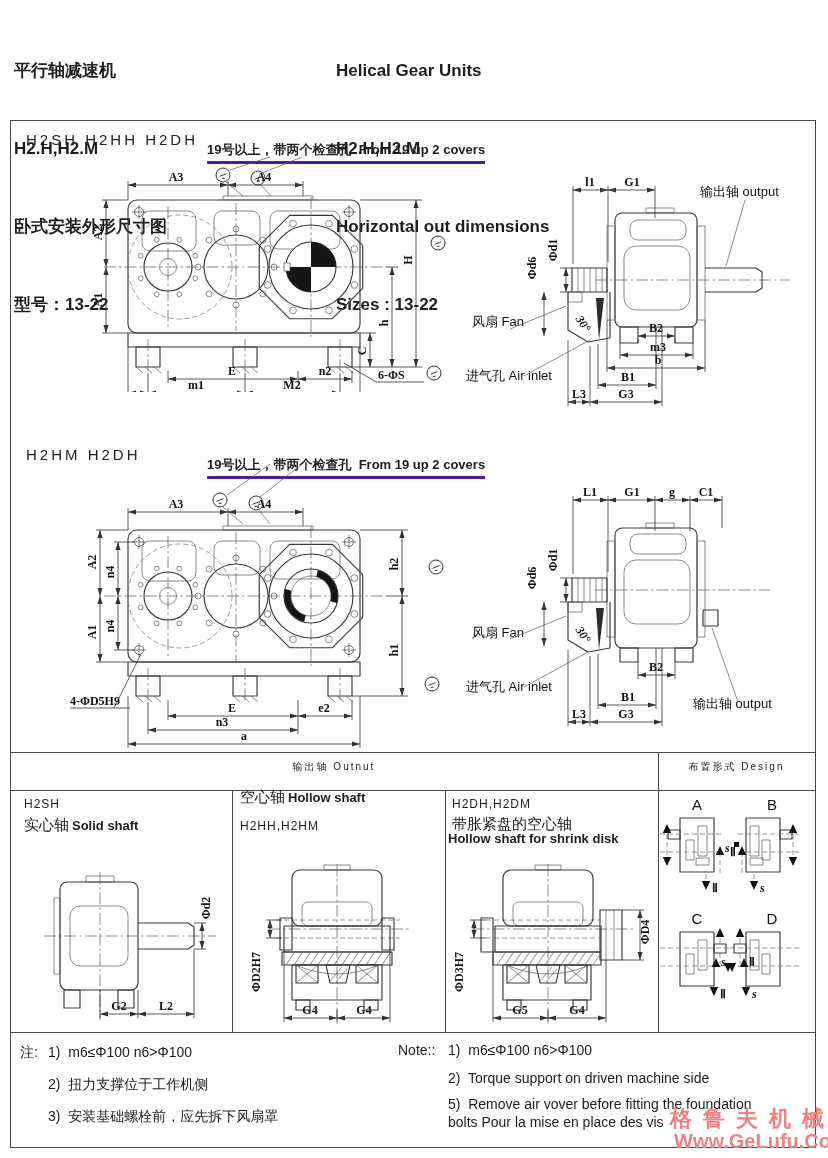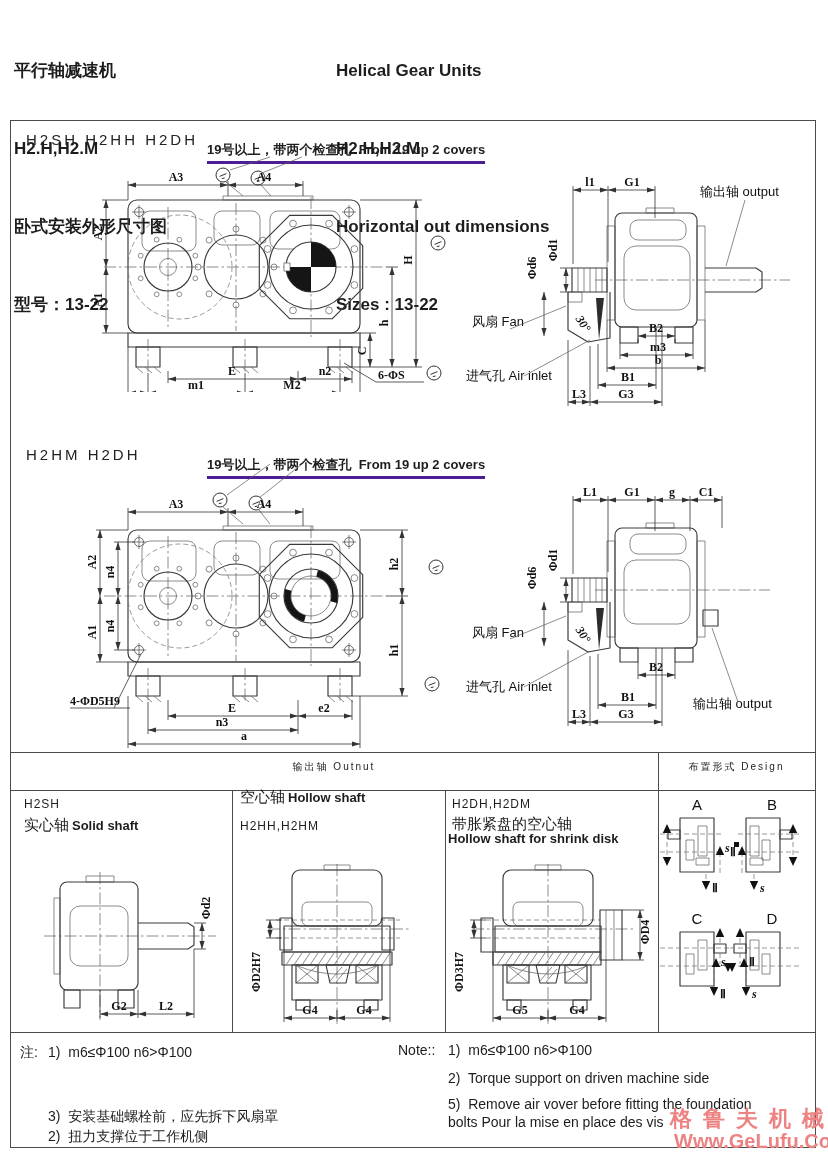--- a/index.html
+++ b/index.html
@@ -594,21 +594,21 @@
         <use href="#td" transform="translate(82,184)"></use>
       <use href="#tu" transform="translate(94,170)"></use>
       <text class="dt" x="99" y="178">Ⅱ</text>
       <use href="#td" transform="translate(96,208)"></use>
       <text class="dti" x="102" y="210">s</text>
     </g>
   </svg>
 
   <div class="abs nt" style="left:20px;top:1044px;">注:</div>
   <div class="abs nt" style="left:48px;top:1044px;">1)  m6≤Φ100 n6&gt;Φ100</div>
-  <div class="abs nt" style="left:48px;top:1128px;">2)  扭力支撑位于工作机侧</div>
+  <div class="abs nt" style="left:48px;top:1076px;">2)  扭力支撑位于工作机侧</div>
   <div class="abs nt" style="left:48px;top:1108px;">3)  安装基础螺栓前，应先拆下风扇罩</div>
   <div class="abs nt" style="left:398px;top:1042px;">Note::</div>
   <div class="abs nt" style="left:448px;top:1042px;">1)  m6≤Φ100 n6&gt;Φ100</div>
   <div class="abs nt" style="left:448px;top:1070px;">2)  Torque support on driven machine side</div>
   <div class="abs nt" style="left:448px;top:1096px;">5)  Remove air vover before fitting the foundation</div>
   <div class="abs nt" style="left:448px;top:1114px;">bolts Pour la mise en place des vis</div>
 
   <div class="abs wm1" style="left:670px;top:1104px;">格鲁夫机械</div>
   <div class="abs wm2" style="left:674px;top:1130px;">Www.GeLufu.Com</div>
 

